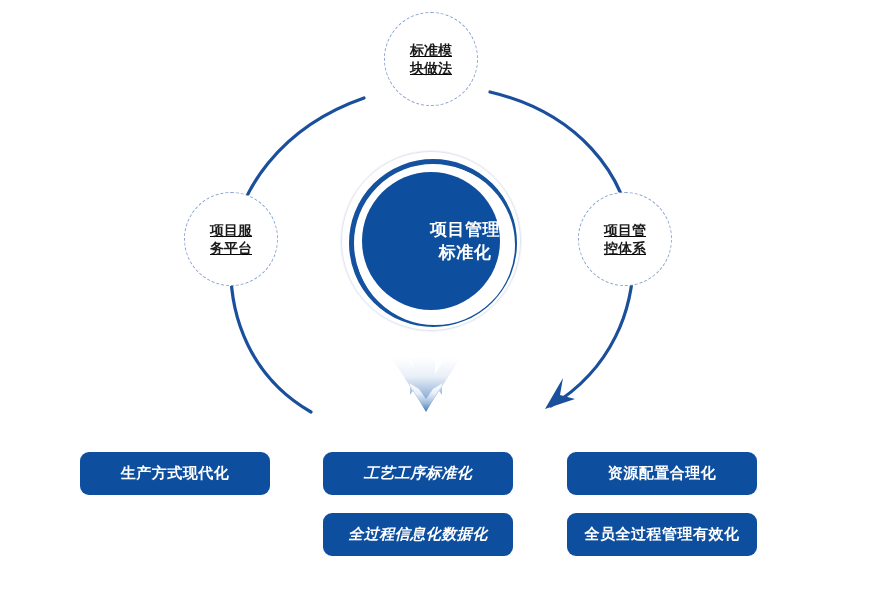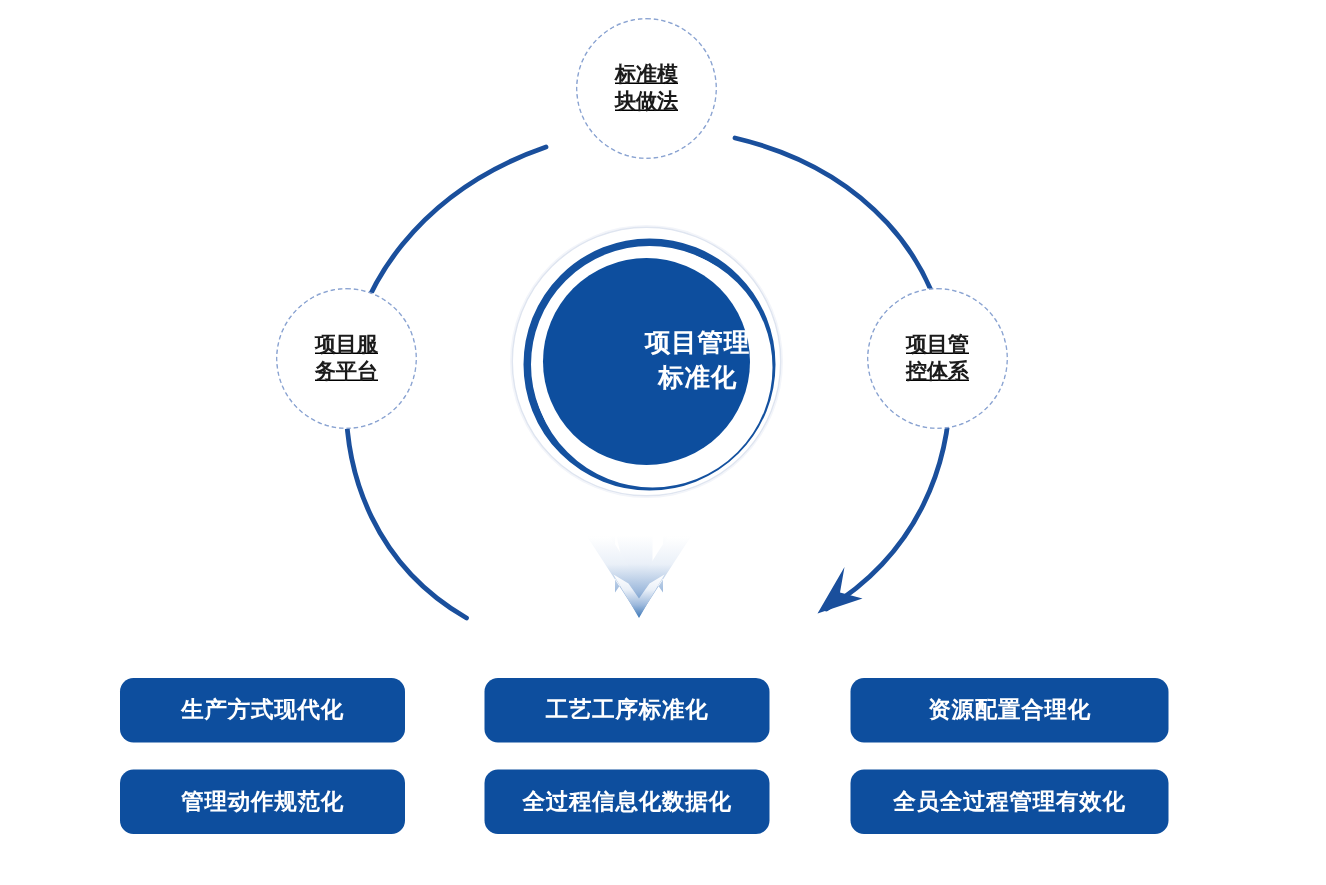--- a/index.html
+++ b/index.html
@@ -131,22 +131,22 @@
   .box {
     position: absolute;
     height: 43px;
     border-radius: 9px;
     background: #0d4e9e;
     display: flex;
     align-items: center;
     justify-content: center;
   }
   .box-col-0 { left: 80px;  width: 190px; }
-  .box-col-1 { left: 323px; width: 190px; }
-  .box-col-2 { left: 567px; width: 212px; }
+  .box-col-1 { left: 323px; width: 190px; font-style: italic; }
+  .box-col-2 { left: 567px; width: 190px; }
   .box-label {
     color: #ffffff;
     font-size: 15px;
     font-weight: bold;
     letter-spacing: 0.5px;
     white-space: nowrap;
   }
 </style>
 </head>
 <body>
@@ -222,23 +222,20 @@
       </div>
       <div class="box box-col-1">
         <span class="box-label">工艺工序标准化</span>
       </div>
       <div class="box box-col-2">
         <span class="box-label">资源配置合理化</span>
       </div>
     </div>
 
     <div id="box-row-1" class="box-row">
-      <div class="box box-col-0">
-        <span class="box-label">管理动作规范化</span>
-      </div>
       <div class="box box-col-2">
         <span class="box-label">全员全过程管理有效化</span>
       </div>
       <div class="box box-col-1">
         <span class="box-label">全过程信息化数据化</span>
       </div>
     </div>
 
   </div>
 

